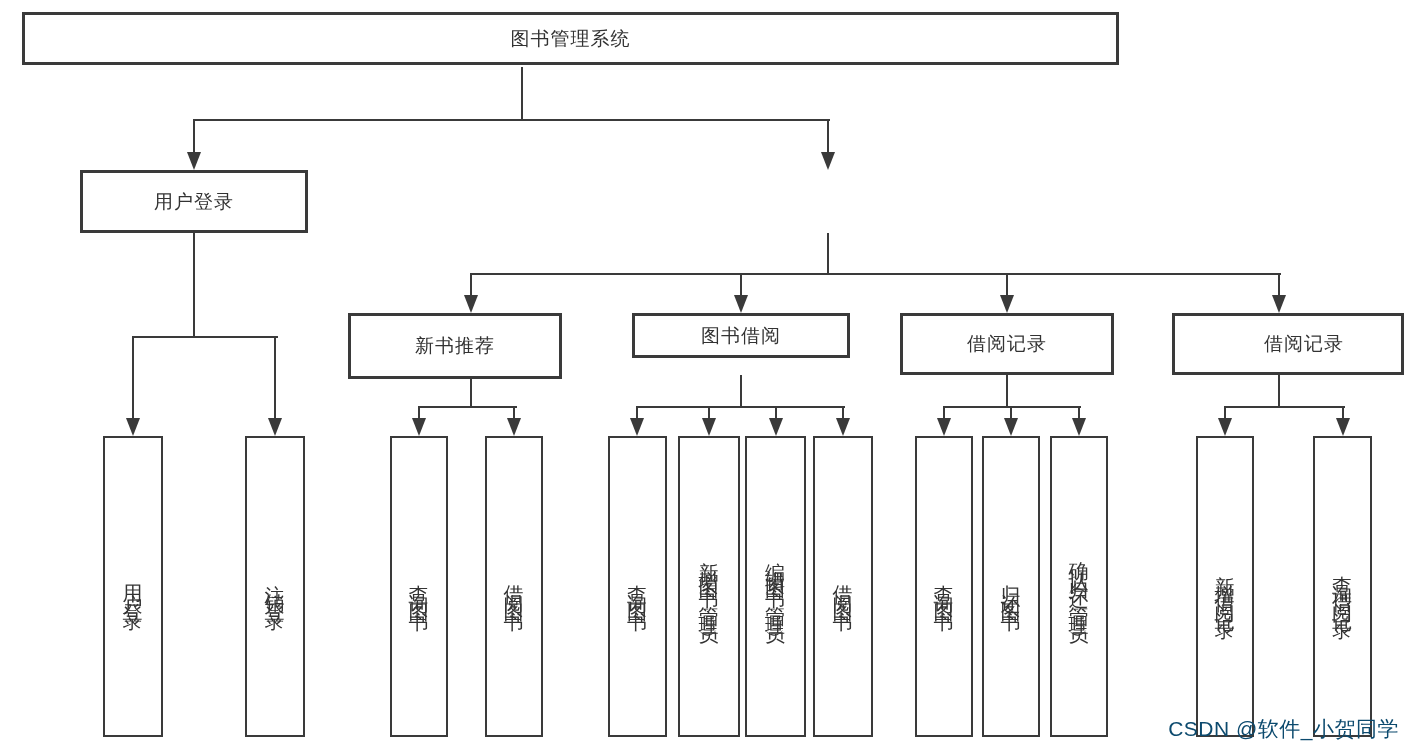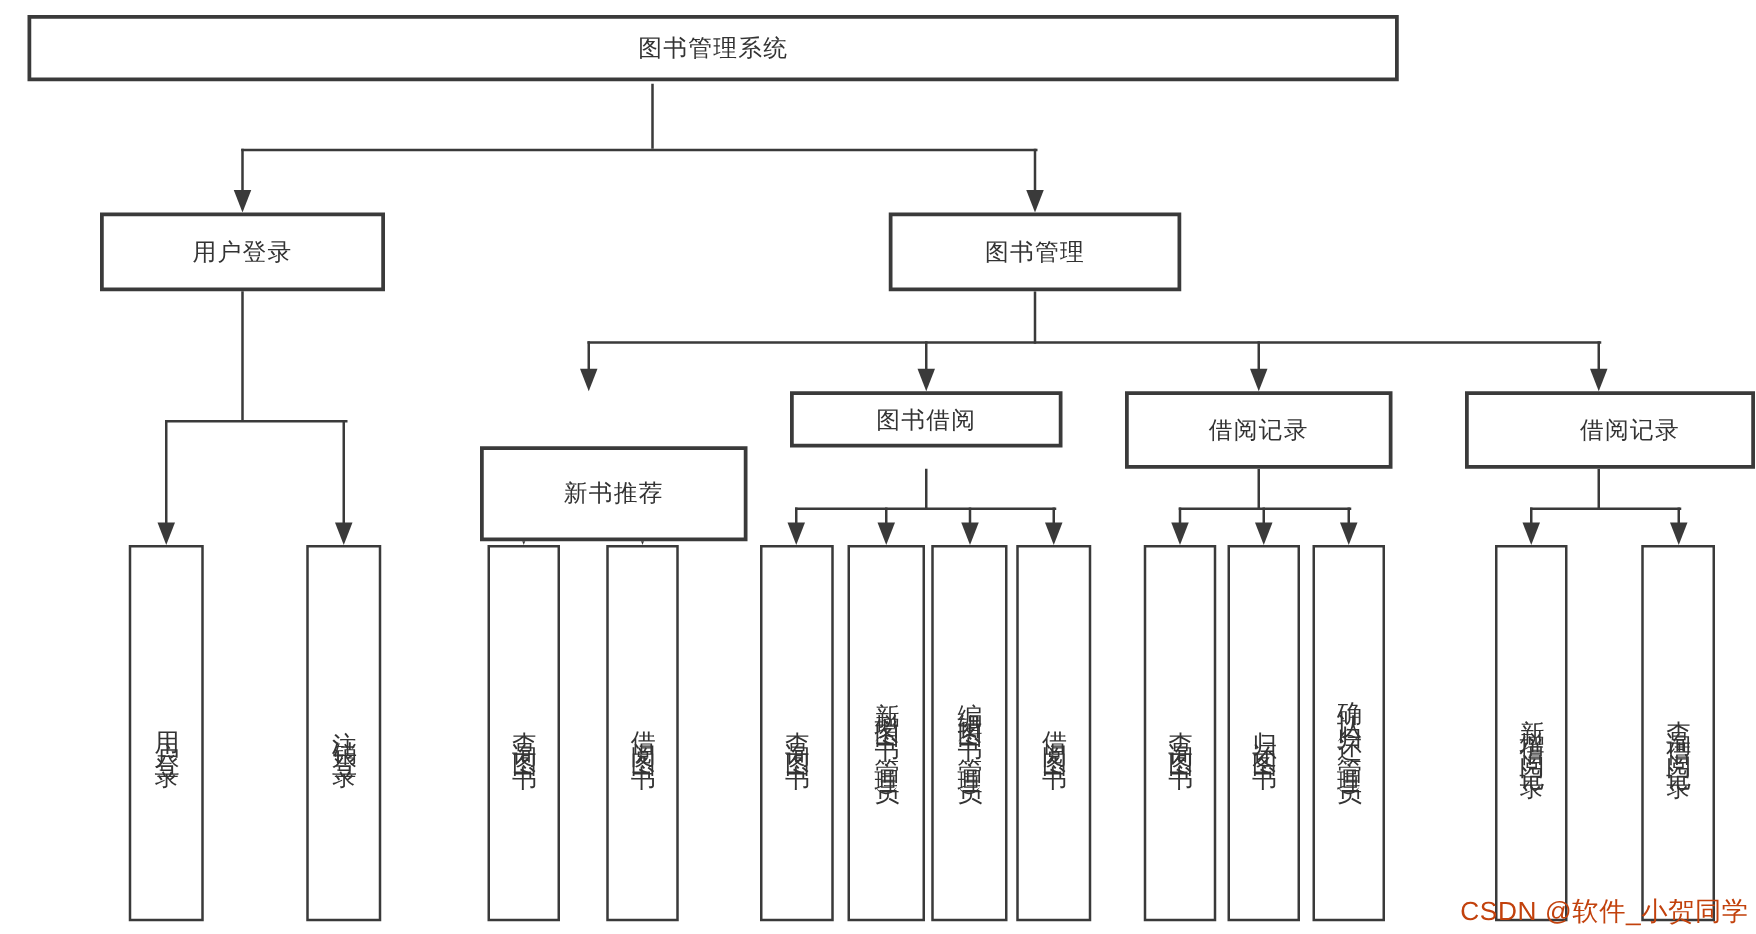--- a/index.html
+++ b/index.html
@@ -53,37 +53,36 @@
     border-left: 7px solid transparent;
     border-right: 7px solid transparent;
     border-top: 18px solid #3a3a3a;
     z-index: 1;
   }
   #watermark {
     position: absolute;
     right: 6px;
     top: 715px;
     font-size: 21px;
-    color: #c2410c;
+    color: #0c4a6e;
     letter-spacing: 0.5px;
     z-index: 5;
     white-space: nowrap;
   }
 </style>
 </head>
 <body>
 
 <div id="stage">
 
   <div class="hbox" style="left:22px; top:12px; width:1097px; height:53px;text-align:right;">图书管理系统</div>
 
   <div class="hbox" style="left:80px; top:170px; width:228px; height:63px;">用户登录</div>
-  <div class="hbox" style="left:711px; top:170px; width:234px; height:63px;">图书管理</div>
 
-  <div class="hbox" style="left:384px; top:313px; width:214px; height:76px;margin-top:44px;">新书推荐</div>
+  <div class="hbox" style="left:348px; top:313px; width:214px; height:66px;">新书推荐</div>
   <div class="hbox" style="left:632px; top:313px; width:218px; height:45px;">图书借阅</div>
   <div class="hbox" style="left:900px; top:313px; width:214px; height:62px;">借阅记录</div>
   <div class="hbox" style="left:1172px; top:313px; width:232px; height:62px;padding-left:32px;">借阅记录</div>
 
   <div class="vbox" style="left:103px; top:436px; width:60px; height:301px;">用户登录</div>
   <div class="vbox" style="left:245px; top:436px; width:60px; height:301px;">注销登录</div>
 
   <div class="vbox" style="left:390px; top:436px; width:58px; height:301px;">查询图书</div>
   <div class="vbox" style="left:485px; top:436px; width:58px; height:301px;">借阅图书</div>
 

